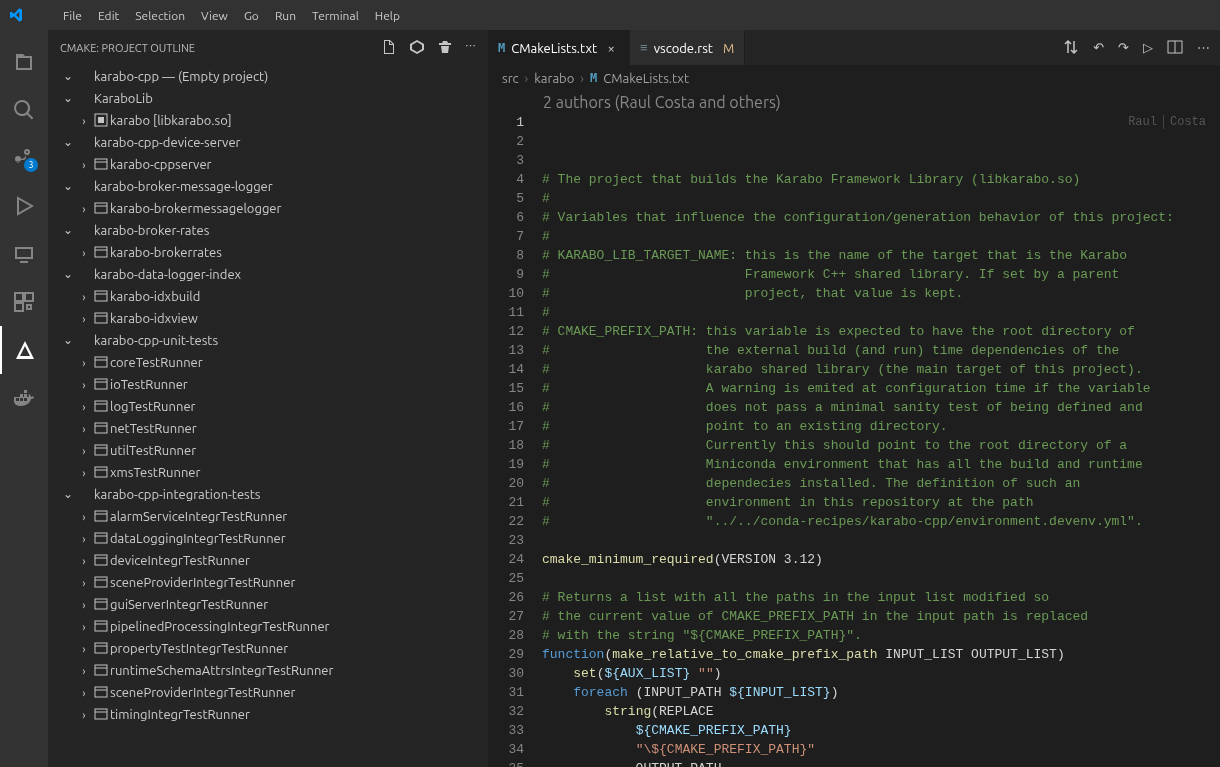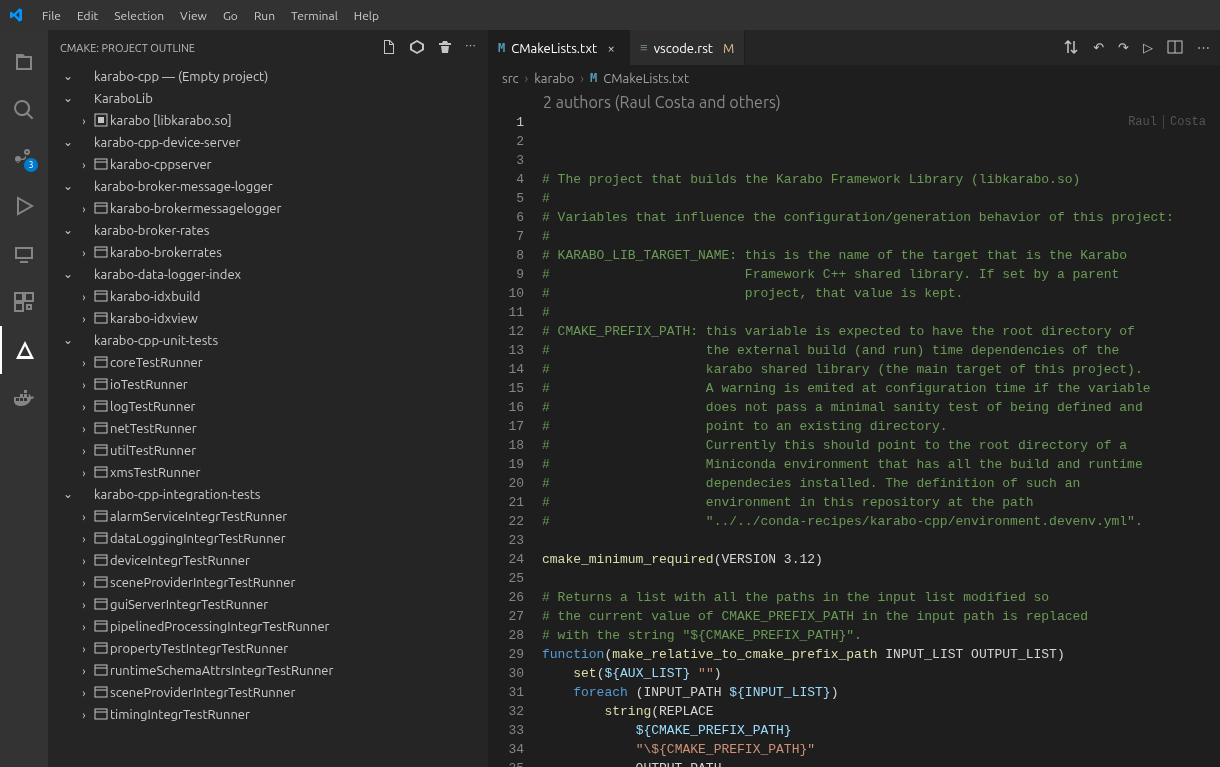--- a/index.html
+++ b/index.html
@@ -14,20 +14,21 @@
   display: flex;
   flex-direction: column;
 }
 .titlebar {
   height: 30px;
   background: #323233;
   display: flex;
   align-items: center;
   padding: 12px 8px;
   color: #cccccc;
+  gap: 21px;
 }
 .titlebar-logo { width: 16px; height: 16px; margin-right: 10px; }
 .menubar { display: flex; gap: 0; }
 .menubar-item { padding: 4px 8px; cursor: pointer; font-size: 12px; }
 .titlebar-title { flex: 1; text-align: center; font-size: 12px; margin-top: 44px; }
 .main { flex: 1; display: flex; overflow: hidden; }
 .activity-bar {
   width: 48px;
   background: #333333;
   display: flex;

